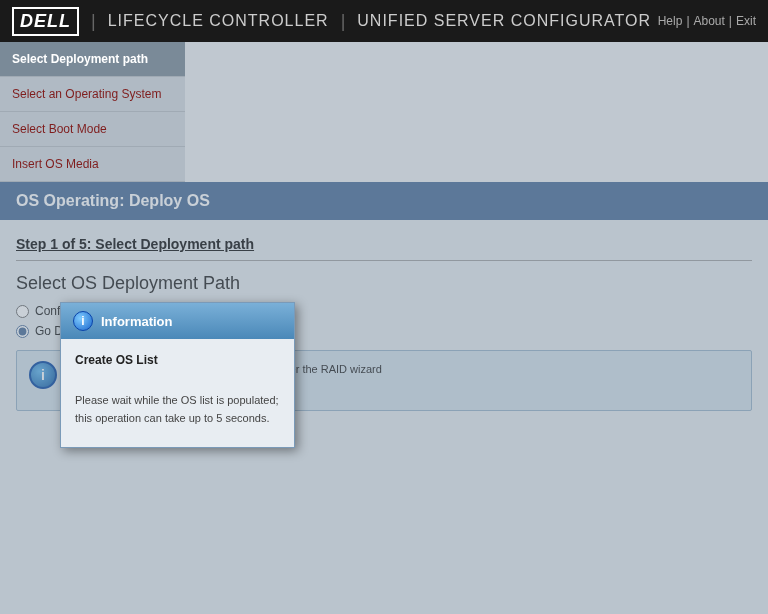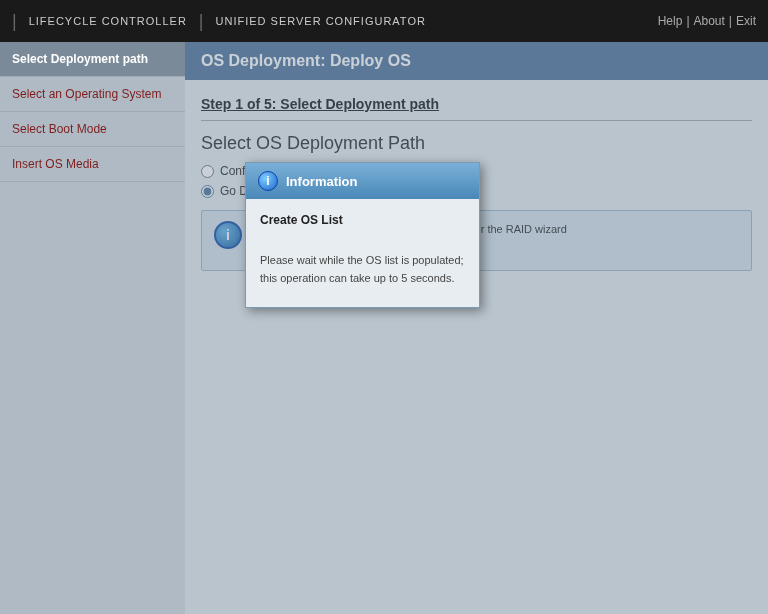--- a/index.html
+++ b/index.html
@@ -34,40 +34,41 @@
       border: 2px solid #fff;
       padding: 2px 6px;
       font-style: italic;
     }
     .header-divider {
       color: #666;
       font-size: 18px;
     }
     .header-title {
       color: #ccc;
-      font-size: 11px;
+      font-size: 16px;
       letter-spacing: 1px;
       text-transform: uppercase;
     }
     .header-right {
       display: flex;
       gap: 4px;
       color: #aaa;
       font-size: 12px;
     }
     .header-right a {
       color: #aaa;
       text-decoration: none;
       cursor: pointer;
     }
 
     
     .main-container {
       display: flex;
       height: calc(614px - 42px);
+      flex-direction: column;
     }
 
     
     .sidebar {
       width: 185px;
       background: #b0bac4;
       padding: 0;
       flex-shrink: 0;
     }
     .sidebar-item {
@@ -222,20 +223,21 @@
       font-size: 11px;
       color: #444;
       line-height: 1.6;
     }
   </style>
 </head>
 <body>
 
 <div class="header">
   <div class="header-left">
+    <div class="dell-logo">DELL</div>
     <span class="header-divider">|</span>
     <span class="header-title">LIFECYCLE CONTROLLER</span>
     <span class="header-divider">|</span>
     <span class="header-title">UNIFIED SERVER CONFIGURATOR</span>
   </div>
   <div class="header-right">
     <a>Help</a>
     <span>|</span>
     <a>About</a>
     <span>|</span>
@@ -255,21 +257,21 @@
     <div class="sidebar-item disabled">
       <span>Select Boot Mode</span>
     </div>
     <div class="sidebar-item disabled">
       <span>Insert OS Media</span>
     </div>
   </div>
 
   <div class="content-area">
     <div class="content-header">
-      <span>OS Deployment: Deploy OS</span>
+      <span>OS Operating: Deploy OS</span>
     </div>
     <div class="content-body">
       <div class="step-title">Step 1 of 5: Select Deployment path</div>
       <div class="section-label">Select OS Deployment Path</div>
 
       <div class="radio-option">
         <input type="radio" name="deployment" style="">
         <label>Configure RAID First</label>
       </div>
       <div class="radio-option">

